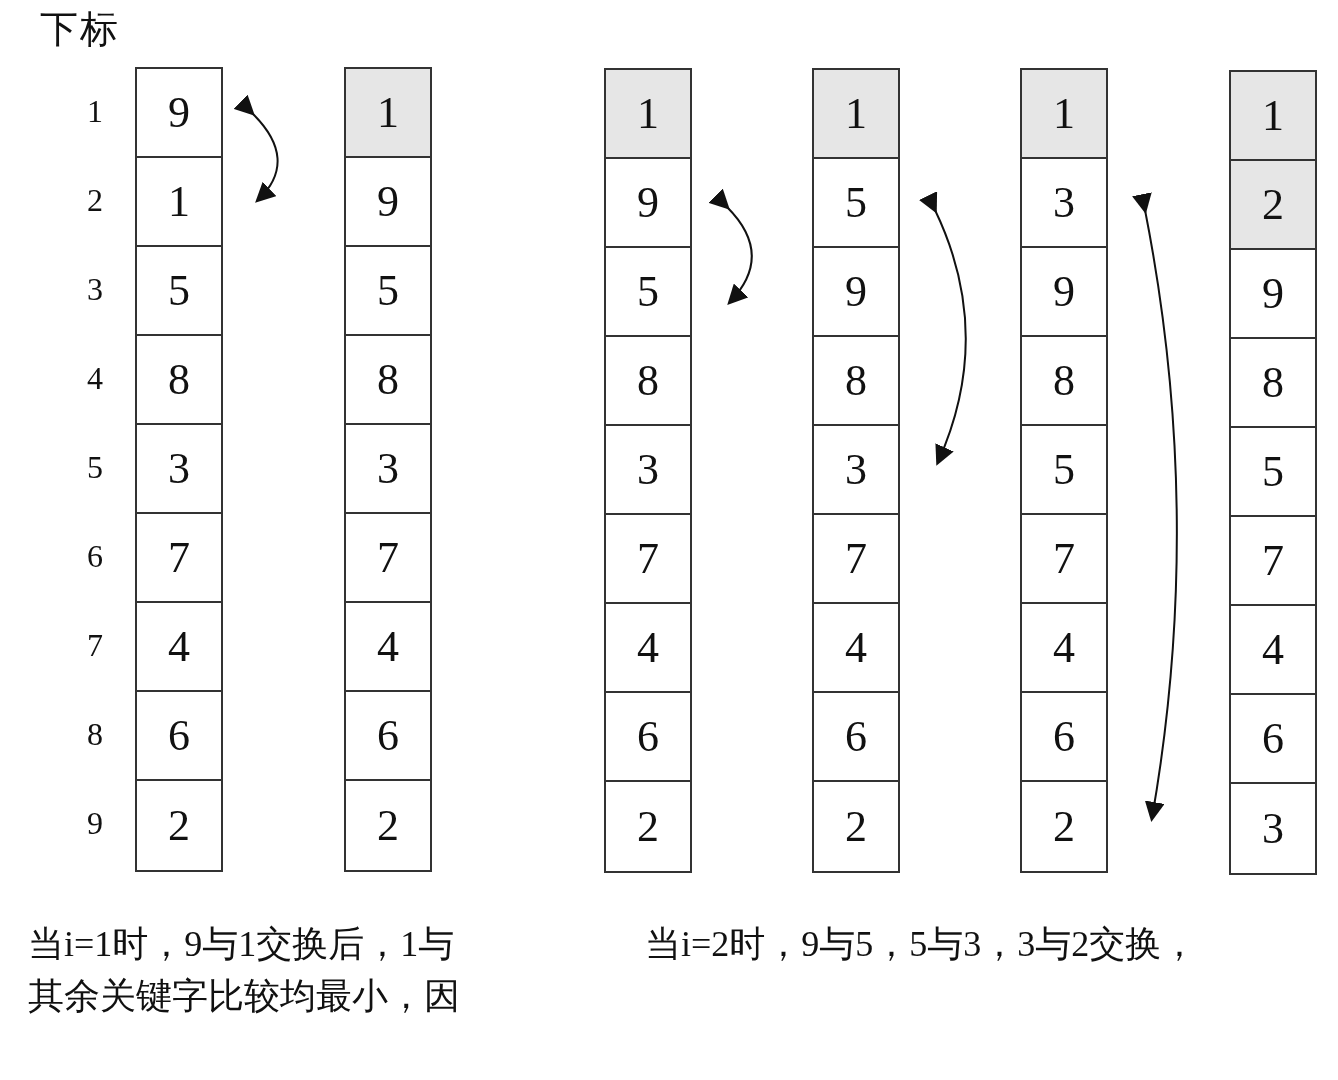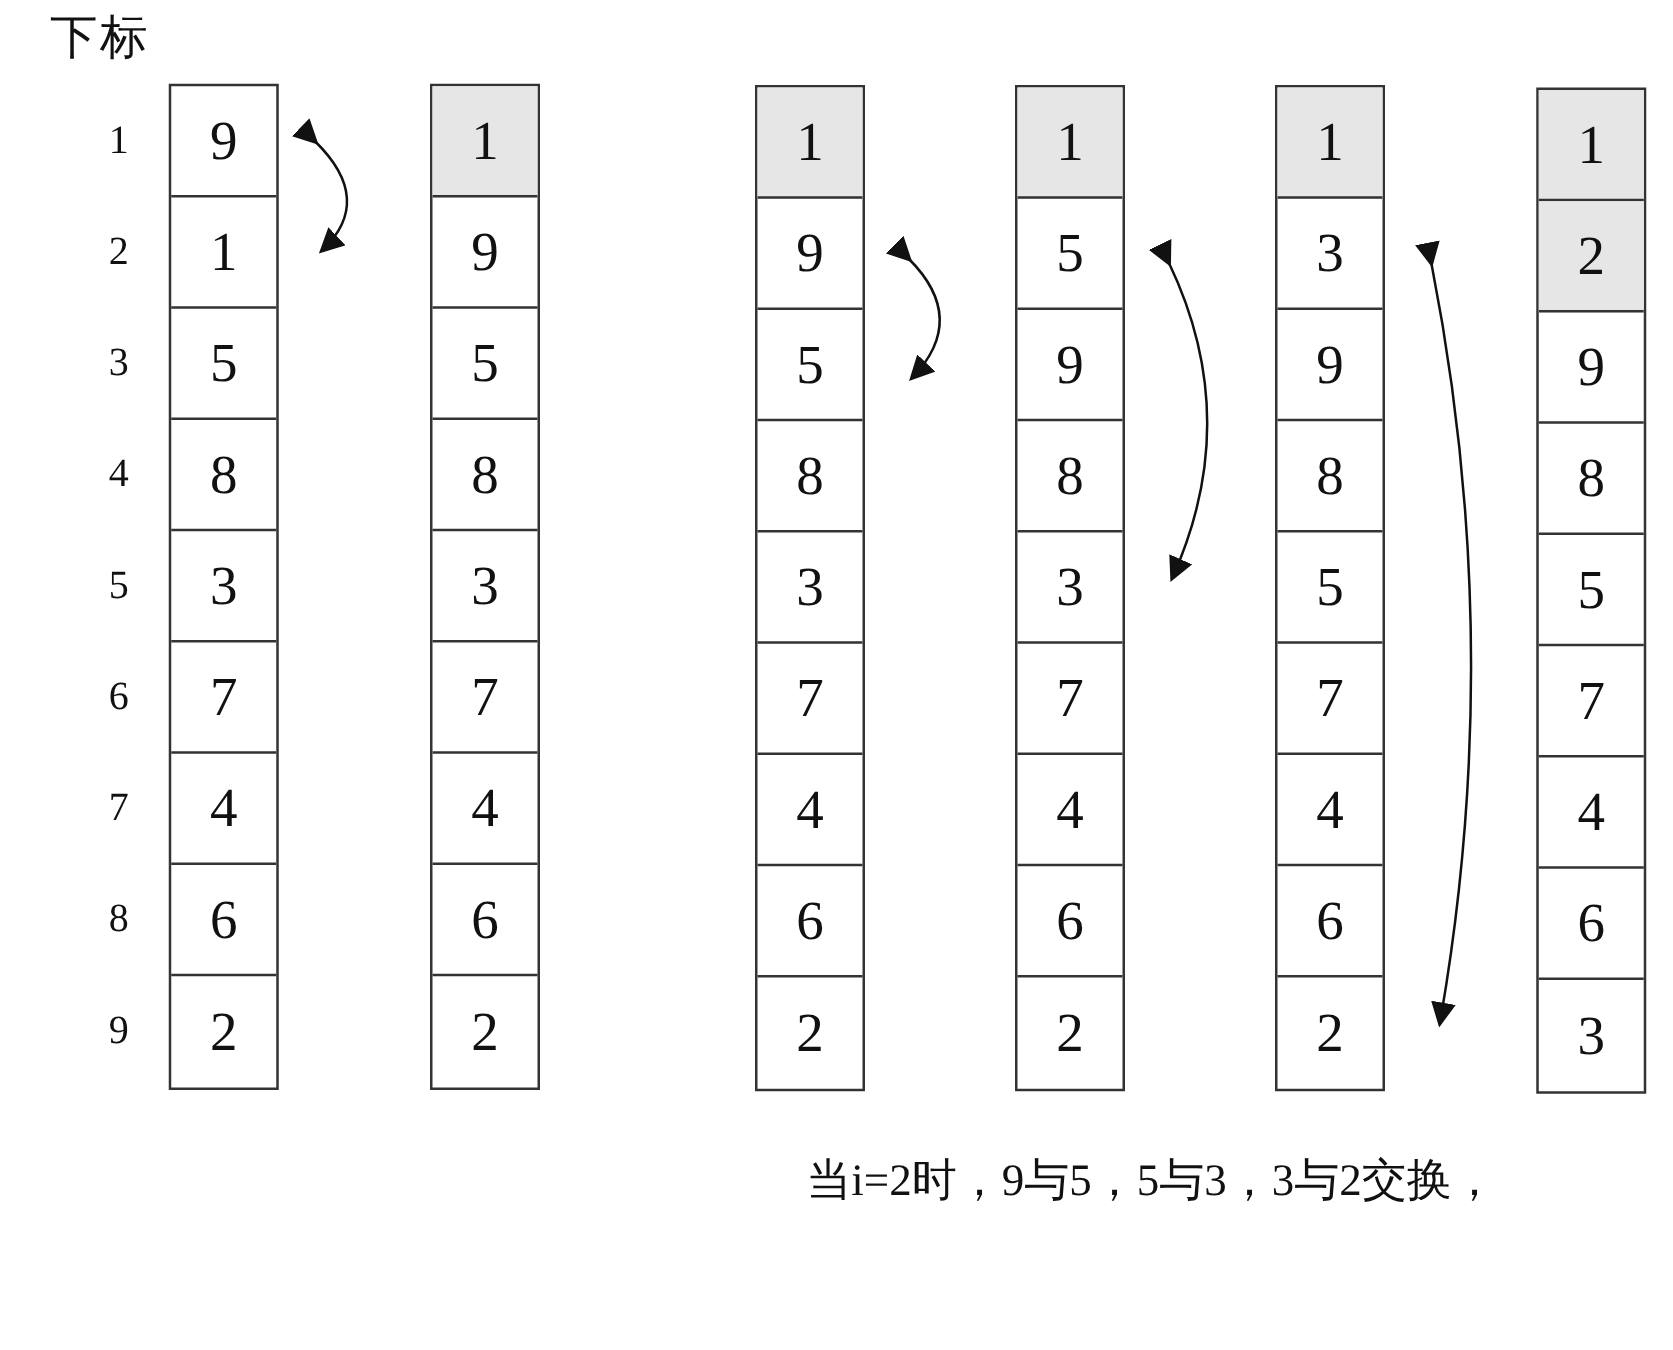--- a/index.html
+++ b/index.html
@@ -104,16 +104,18 @@
       <path d="M0,0 L10,5 L0,10 z" fill="#111"></path>
     </marker>
   </defs>
   <path d="M252,113 Q300,160 258,200" fill="none" stroke="#111" stroke-width="2" marker-start="url(#ah)" marker-end="url(#ah)"></path>
   <path d="M727,207 Q775,255 730,302" fill="none" stroke="#111" stroke-width="2" marker-start="url(#ah)" marker-end="url(#ah)"></path>
   <path d="M935,210 Q995,335 938,462" fill="none" stroke="#111" stroke-width="2" marker-start="url(#ah)" marker-end="url(#ah)"></path>
   <path d="M1145,210 Q1205,515 1152,818" fill="none" stroke="#111" stroke-width="2" marker-start="url(#ah)" marker-end="url(#ah)"></path>
 </svg>
 
 <div class="cap" style="left:28px;top:918px;">
+  <div>当i=1时，9与1交换后，1与</div>
+  <div>其余关键字比较均最小，因</div>
 </div>
 <div class="cap" style="left:645px;top:918px;text-align:center;">
   <div>当i=2时，9与5，5与3，3与2交换，</div>
 </div>
 
 </body></html>

